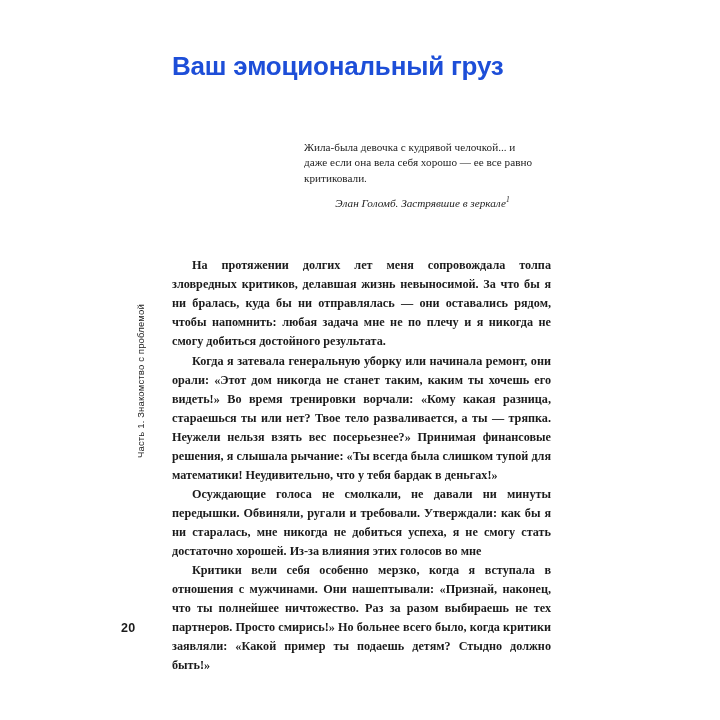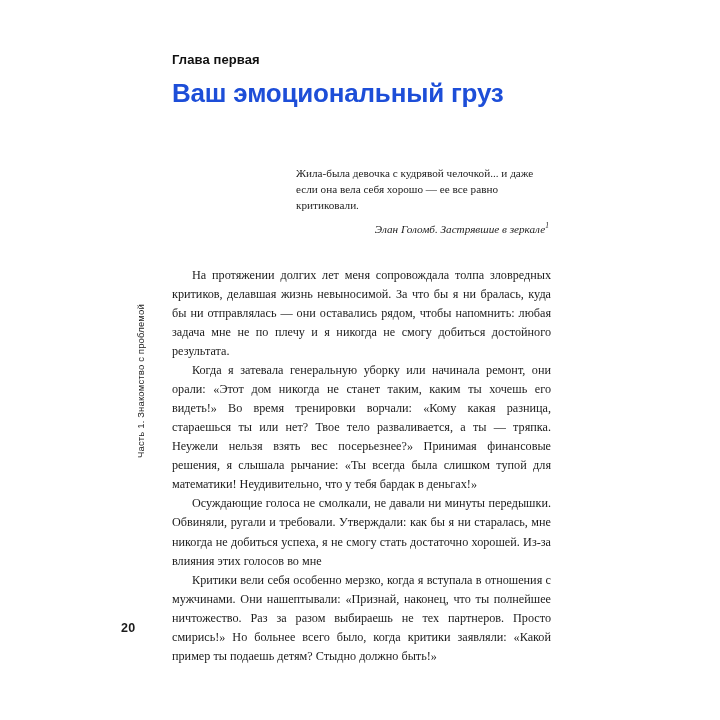--- a/index.html
+++ b/index.html
@@ -83,41 +83,42 @@
 
   
   .epigraph {
     margin: 58px 0 0 124px;
     width: 253px;
   }
   .epigraph-text {
     font-size: 11.2px;
     line-height: 15.6px;
     color: #232323;
-    margin: 0;
+    margin: 8px;
     text-align: left;
   }
   .epigraph-source {
     font-size: 11.2px;
     line-height: 15.6px;
     font-style: italic;
     color: #232323;
     margin: 9px 0 0 0;
-    text-align: right;
+    text-align: center;
   }
   .epigraph-source .fn {
     font-size: 7.5px;
     vertical-align: super;
     font-style: italic;
     line-height: 0;
   }
 
   
   .body-copy {
-    margin-top: 28px;
+    margin-top: 45px;
+    font-weight: bold;
   }
   .body-copy p {
     margin: 0;
     font-size: 12.2px;
     line-height: 19.05px;
     text-align: justify;
     text-justify: inter-word;
     text-indent: 20px;
     color: #1b1b1b;
     hyphens: manual;
@@ -130,21 +131,20 @@
 <body>
 
 <div class="page">
 
   <div class="running-head">Часть 1. Знакомство с проблемой</div>
 
   <div class="folio">20</div>
 
   <div class="content">
 
-    <div class="chapter-label">Глава первая</div>
 
     <h1 class="chapter-title">Ваш эмоциональный груз</h1>
 
     <div class="epigraph">
       <p class="epigraph-text">Жила-была девочка с кудрявой челочкой... и даже если она вела себя хорошо — ее все равно критиковали.</p>
       <p class="epigraph-source">
         <span>Элан Голомб. Застрявшие в зеркале</span><span class="fn">1</span>
       </p>
     </div>
 

